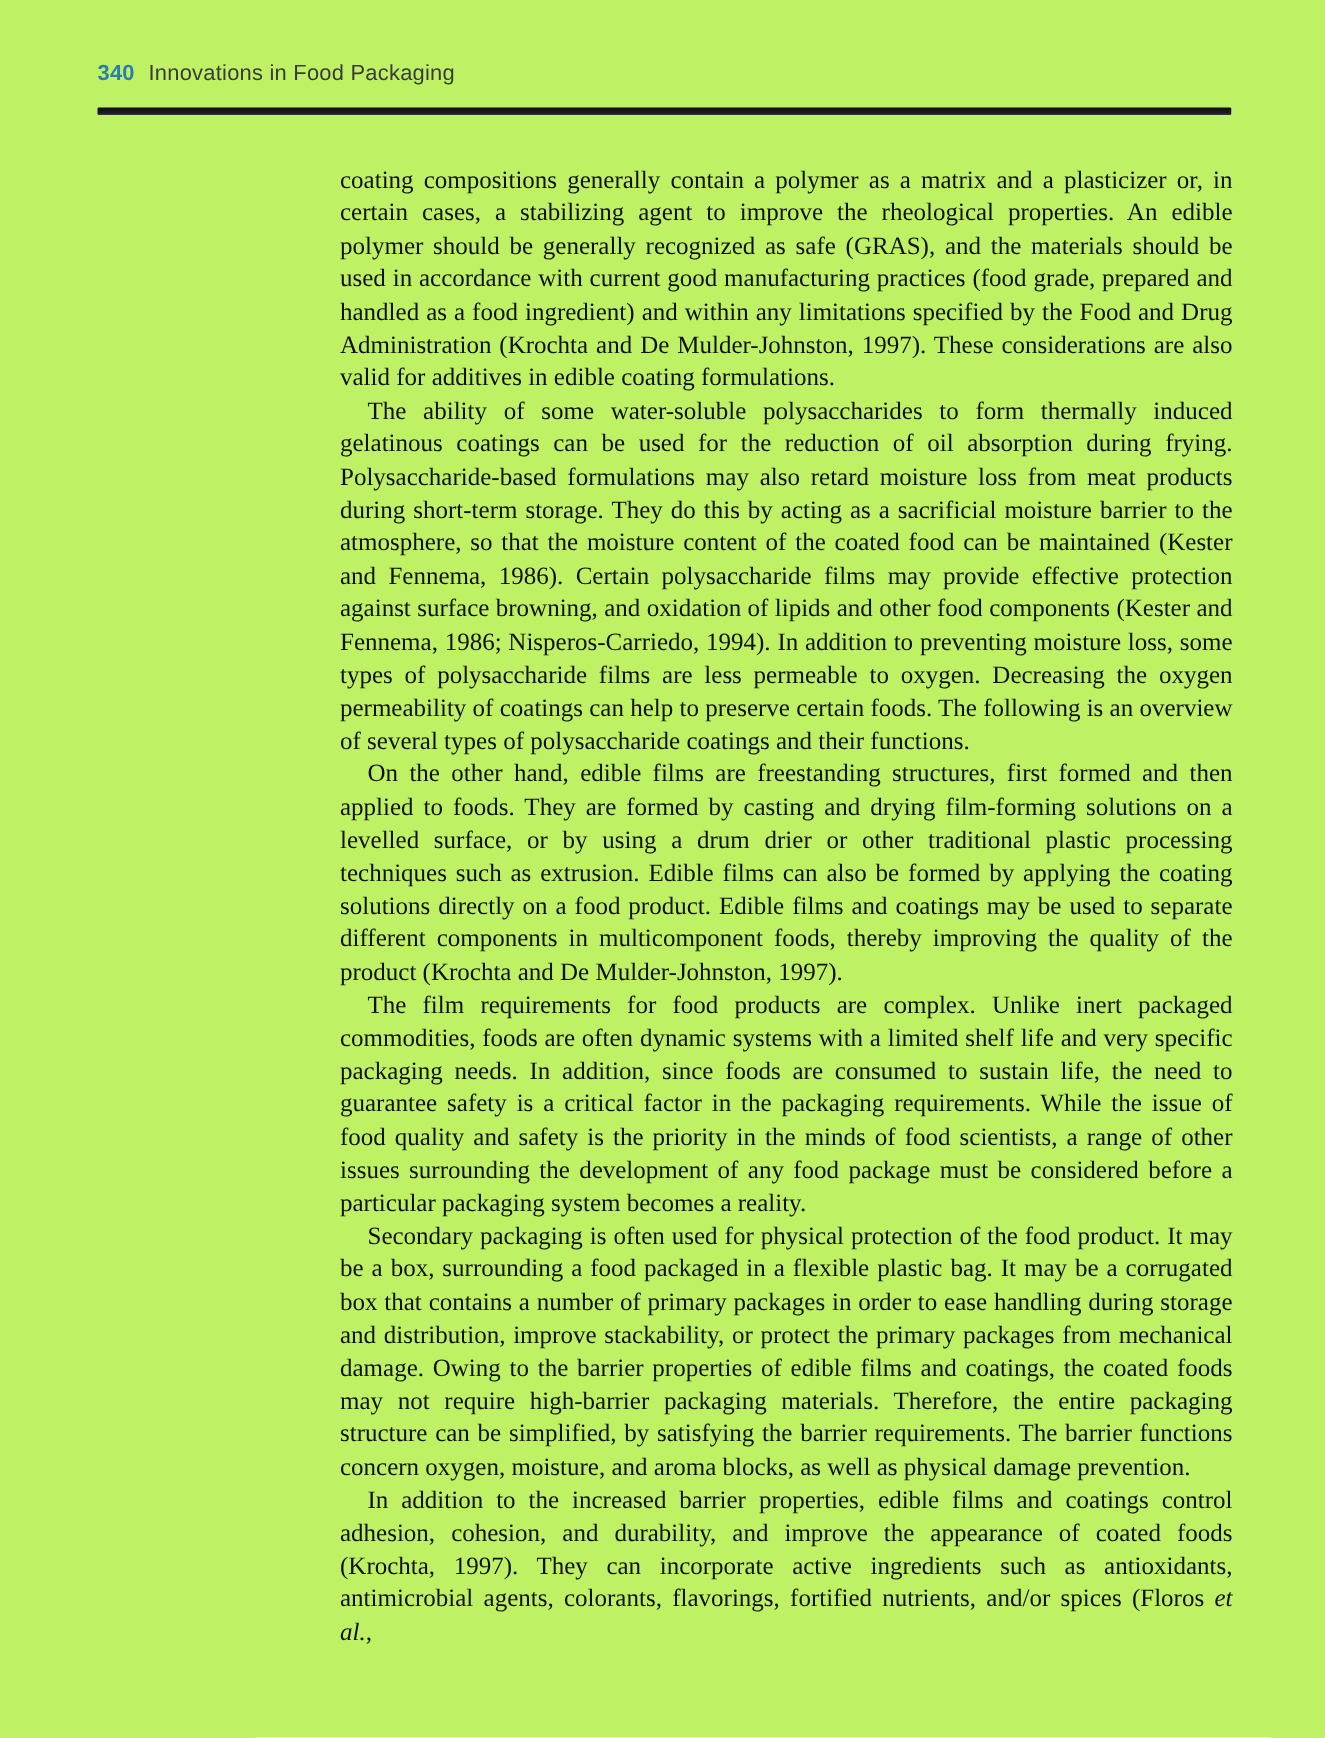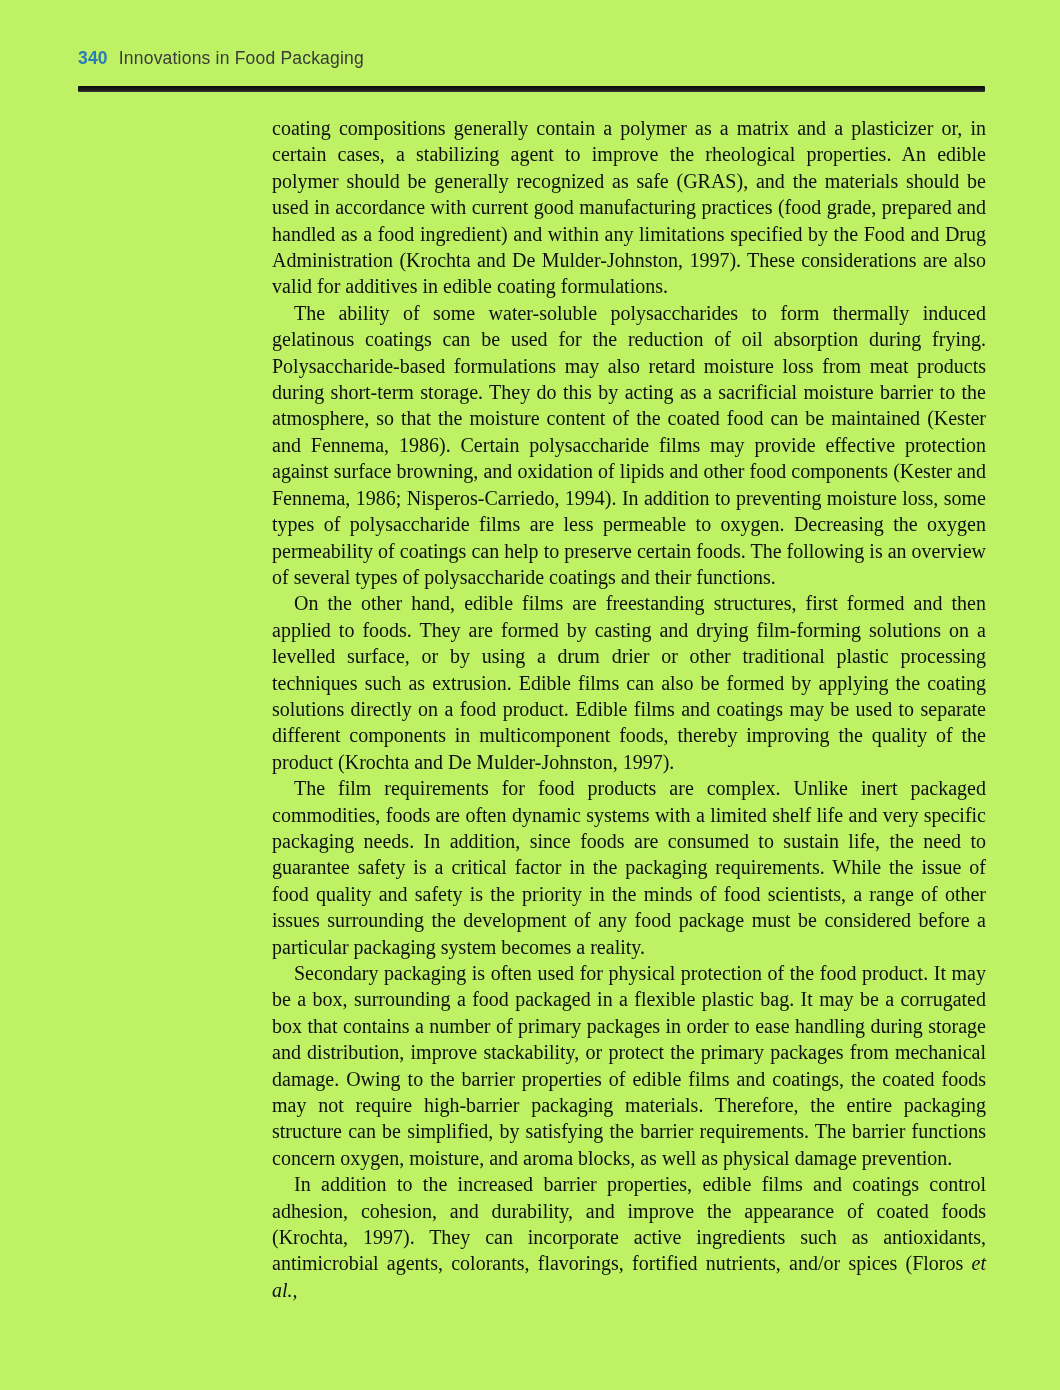--- a/index.html
+++ b/index.html
@@ -39,21 +39,21 @@
     left: 78px;
     top: 86px;
     width: 907px;
     height: 6px;
     background: linear-gradient(180deg, #0d0d0d 0%, #1c1c1c 70%, #3a3a3a 100%);
     border-radius: 1px;
   }
   .body-text {
     position: absolute;
     left: 272px;
-    top: 115px;
+    top: 131px;
     width: 714px;
     font-size: 20px;
     line-height: 26.4px;
     text-align: justify;
     color: #101010;
   }
   .body-text p { margin: 0; }
   .body-text p.indent { text-indent: 22px; }
   .body-text p.justify-last { text-align-last: justify; }
   .italic { font-style: italic; }

